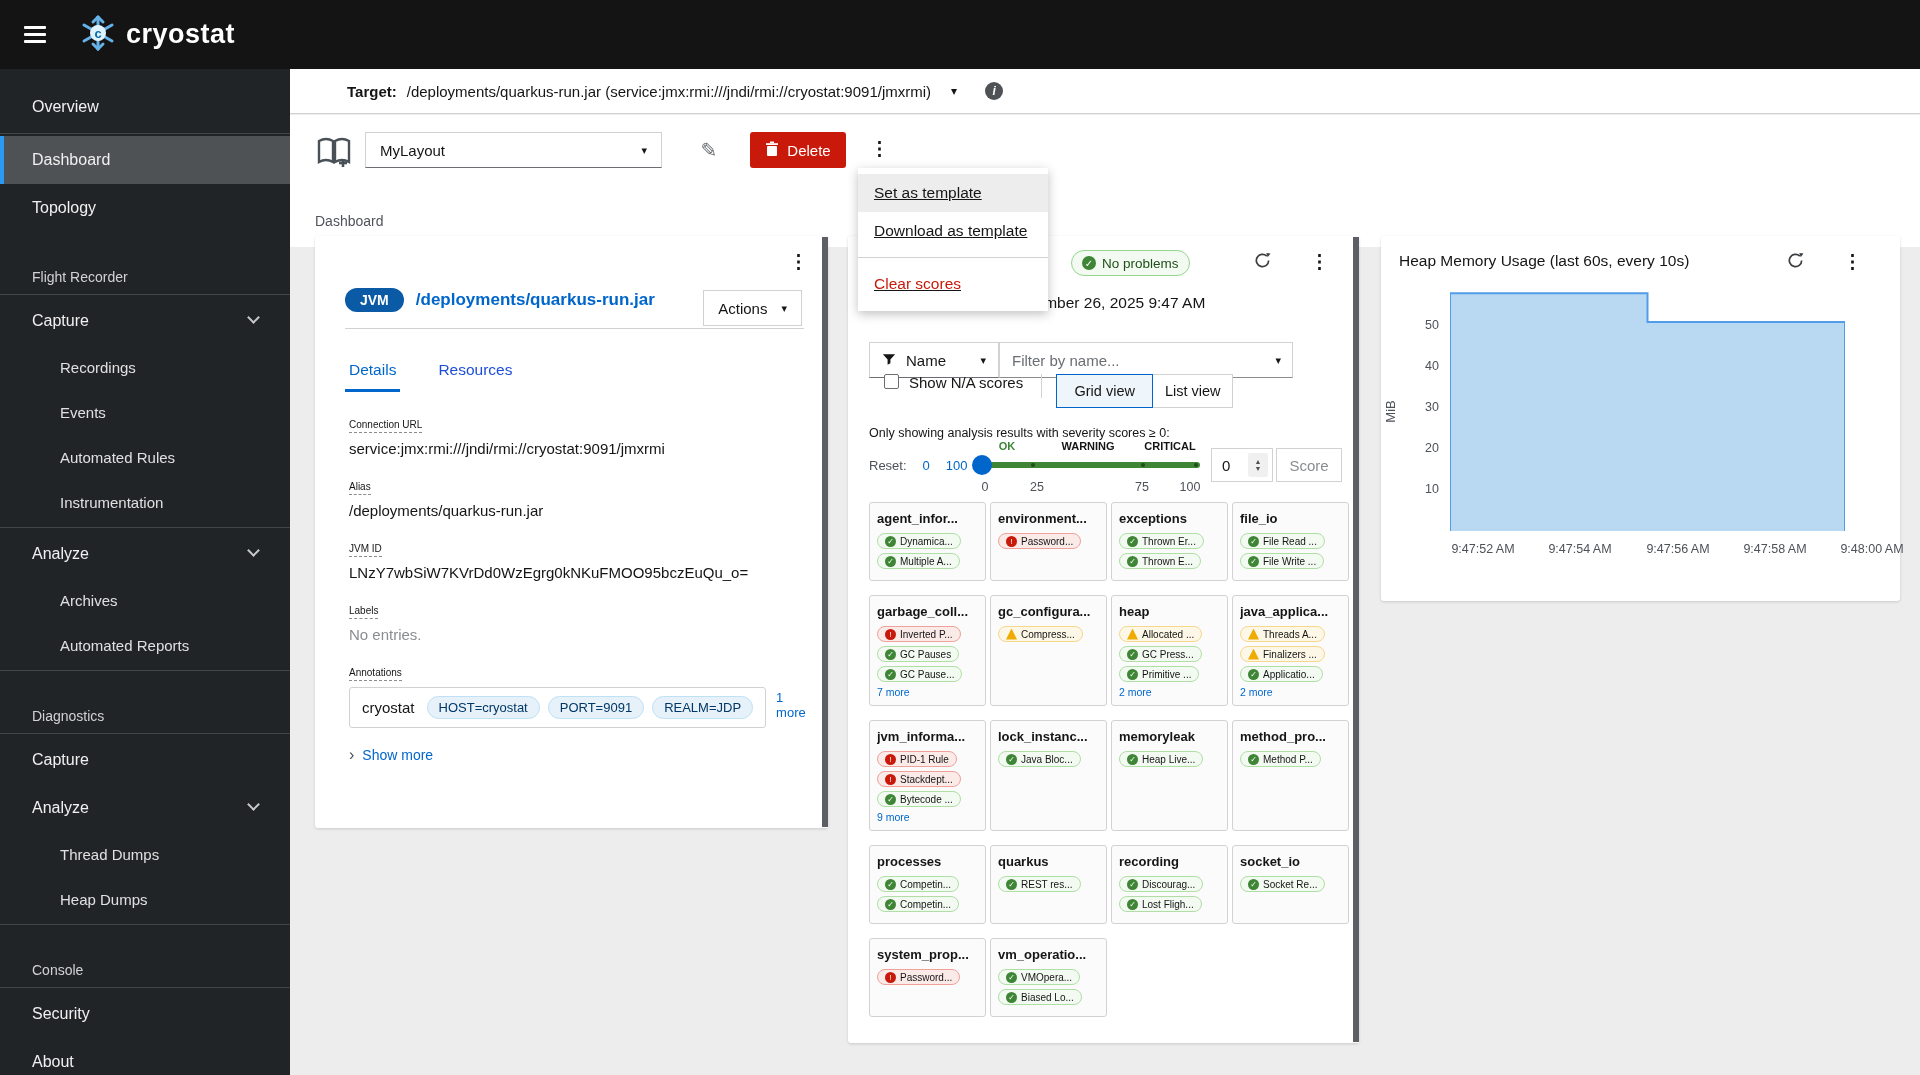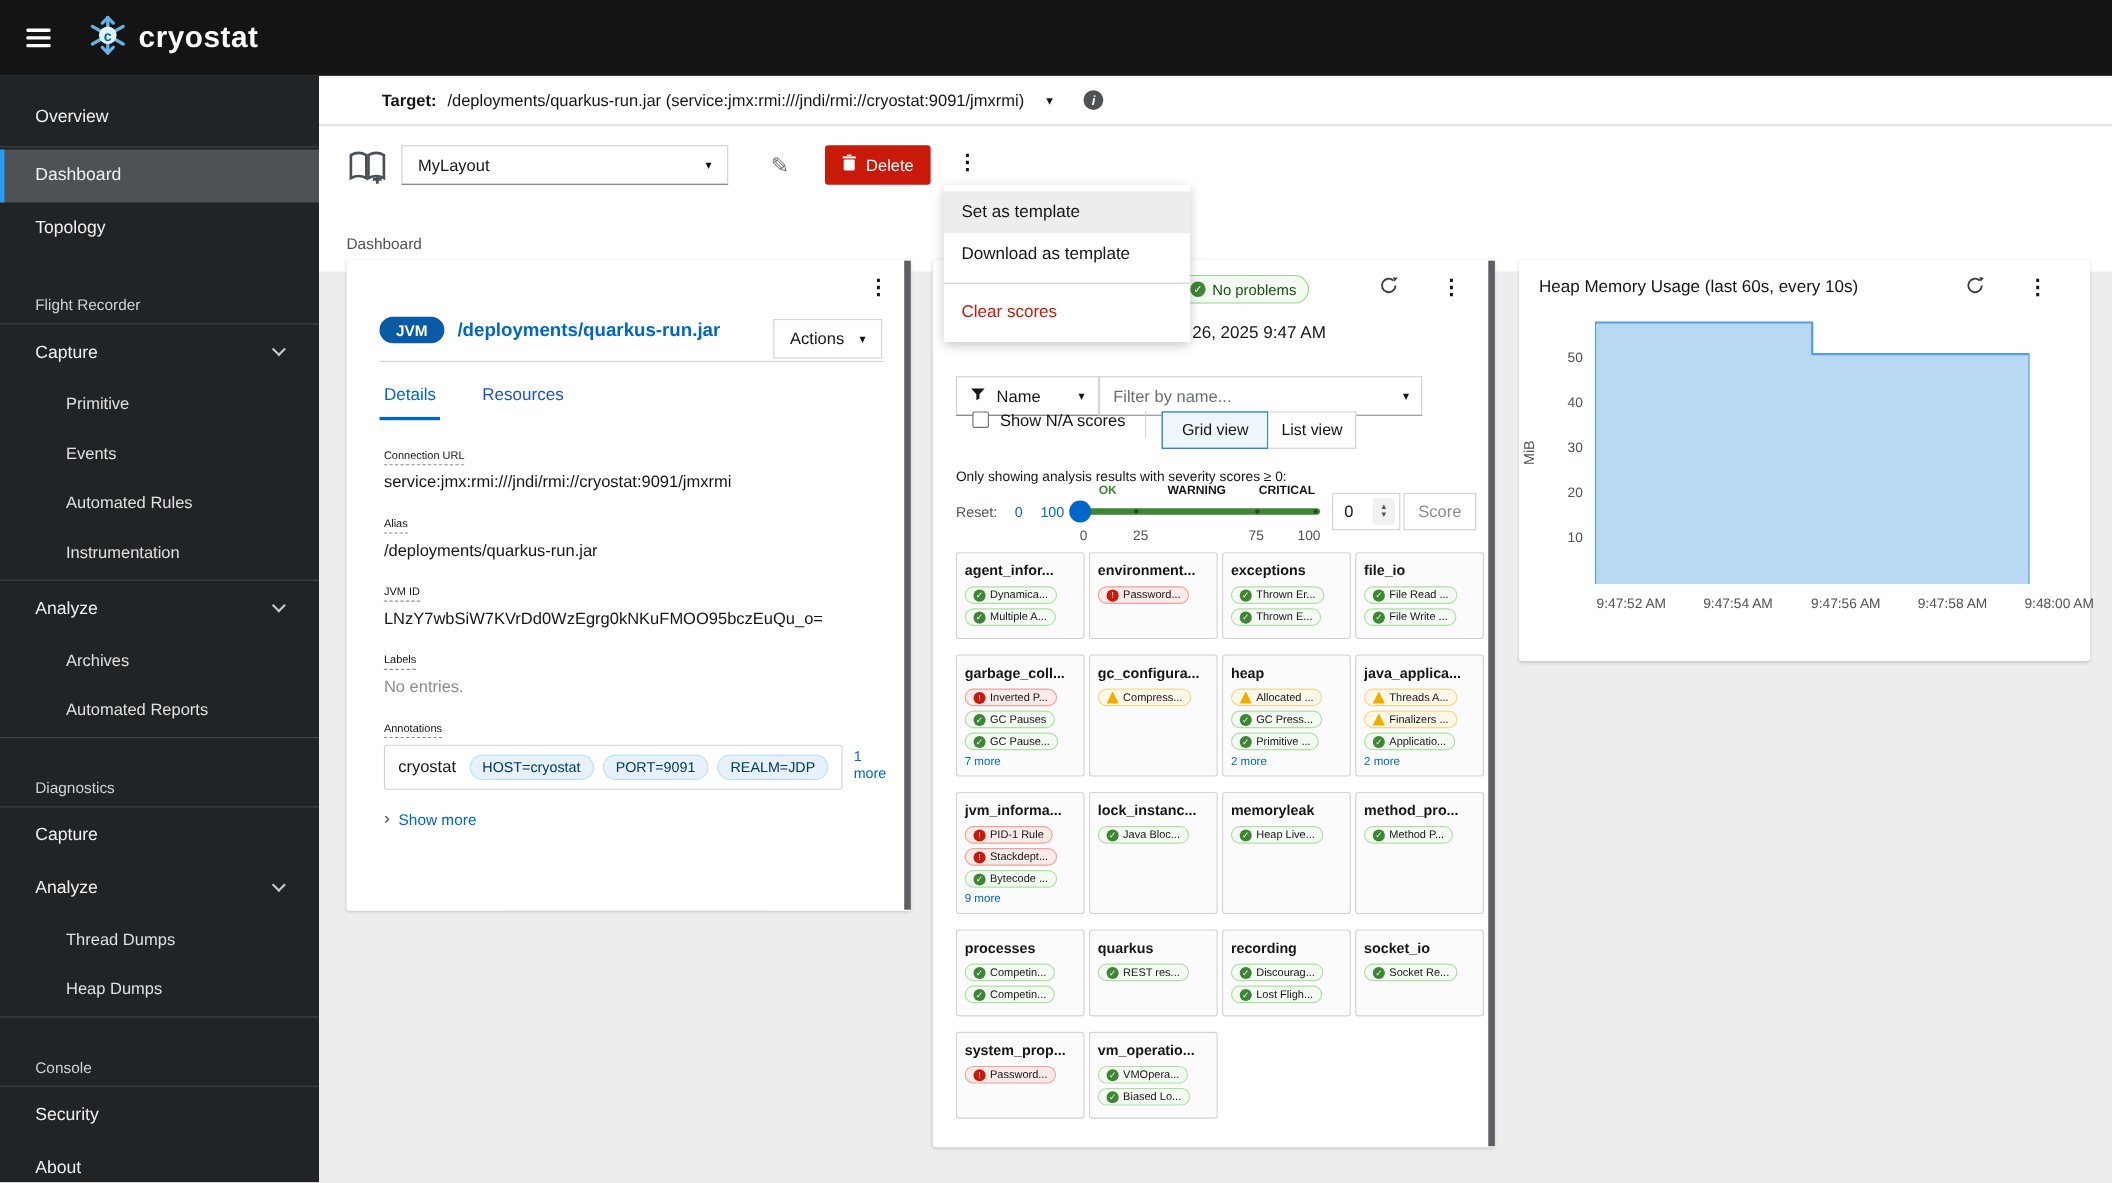--- a/index.html
+++ b/index.html
@@ -35,39 +35,39 @@
   .book-icon { position:absolute; left:26px; top:20px; cursor:pointer; }
   .layout-select { position:absolute; left:75px; top:17px; width:297px; height:36px; background:#fff; border:1px solid #d2d2d2; border-bottom-color:#6a6e73; display:flex; align-items:center; justify-content:space-between; padding:0 14px; font-size:15px; cursor:pointer; }
   .pencil-btn { position:absolute; left:402px; top:18px; width:34px; height:34px; display:flex; align-items:center; justify-content:center; color:#6a6e73; font-size:20px; cursor:pointer; }
   .delete-btn { position:absolute; left:460px; top:17px; width:96px; height:36px; background:#c9190b; color:#fff; border:none; border-radius:3px; font-size:15px; display:flex; align-items:center; justify-content:center; gap:8px; cursor:pointer; font-family:inherit; }
   .kebab { color:#151515; font-size:19px; font-weight:bold; cursor:pointer; line-height:1; }
   .toolbar .kebab { position:absolute; left:580px; top:24px; }
   .gray-area { position:absolute; left:0; top:178px; right:0; bottom:0; background:#ededed; }
   .dash-label { position:absolute; left:315px; top:213px; font-size:14px; color:#50535a; }
 
   
-  .menu { position:absolute; left:858px; top:168px; width:224px; background:#fff; box-shadow:0 3px 10px rgba(3,3,3,0.25); padding:6px 0 8px 0; z-index:50; }
+  .menu { position:absolute; left:858px; top:168px; width:190px; background:#fff; box-shadow:0 3px 10px rgba(3,3,3,0.25); padding:6px 0 8px 0; z-index:50;text-decoration:underline; }
   .menu-item { padding:10px 16px; font-size:15.5px; cursor:pointer; }
   .menu-item.hover { background:#ededed; }
   .menu-sep { height:1px; background:#d2d2d2; margin:7px 0; }
   .menu-item.danger { color:#c9190b; }
 
   
   .card { position:absolute; background:#fff; border-radius:3px; box-shadow:0 1px 3px rgba(3,3,3,0.15); }
   .vscroll { position:absolute; right:0; top:0; bottom:0; width:6px; background:#fafafa; }
   .vscroll .thumb { position:absolute; left:0; right:0; top:1px; bottom:1px; background:#5c5f63; }
 
   
   .tcard { left:315px; top:236px; width:513px; height:592px; }
   .tcard .kebab { position:absolute; right:20px; top:16px; }
   .tcard-header { display:flex; align-items:center; margin:52px 24px 0 30px; }
   .jvm-pill { background:#0a5aa5; color:#fff; font-size:14px; font-weight:bold; border-radius:13px; padding:4px 15px; }
   .jvm-name { color:#0066cc; font-size:17px; font-weight:bold; margin-left:12px; }
   .actions-btn { position:absolute; right:26px; top:54px; height:36px; border:1px solid #d2d2d2; background:#fff; display:flex; align-items:center; gap:14px; padding:0 14px; font-size:15px; cursor:pointer; }
-  .tabs { display:flex; margin:0 24px 0 30px; border-top:1px solid #d2d2d2; margin-top:16px; padding-top:10px; }
+  .tabs { display:flex; margin:0 24px 0 30px; border-top:1px solid #d2d2d2; margin-top:16px; padding-top:20px; }
   .tab { padding:12px 4px 10px 4px; margin-right:34px; font-size:15.5px; color:#1d4ed8; cursor:pointer; }
   .tab.active { color:#0066cc; border-bottom:3px solid #0066cc; }
   .tcard-body { margin:22px 24px 0 34px; }
   .field { margin-bottom:19px; }
   .field-label { display:inline-block; font-size:10px; font-weight:normal; border-bottom:1px dashed #8a8d90; padding-bottom:2px; }
   .field-value { margin-top:7px; font-size:15px; white-space:nowrap; overflow:hidden; }
   .field-value.muted { color:#8a8d90; }
   .ann-box { display:inline-flex; align-items:center; gap:8px; border:1px solid #d2d2d2; border-radius:3px; padding:8px 12px; margin-top:6px; }
   .ann-prefix { font-size:15px; margin-right:4px; }
   .ann-chip { background:#e7f1fa; border:1px solid #bee1f4; color:#003766; border-radius:12px; padding:3px 11px; font-size:13px; white-space:nowrap; cursor:pointer; }
@@ -180,21 +180,21 @@
       <div class="nav-item">
         <span>Topology</span>
       </div>
       <div class="nav-title">Flight Recorder</div>
       <div class="nav-divider"></div>
       <div class="nav-item">
         <span>Capture</span>
         <span class="chev-down"></span>
       </div>
       <div class="nav-item child">
-        <span>Primitive</span>
+        <span>Recordings</span>
       </div>
       <div class="nav-item child">
         <span>Events</span>
       </div>
       <div class="nav-item child">
         <span>Automated Rules</span>
       </div>
       <div class="nav-item child">
         <span>Instrumentation</span>
       </div>

